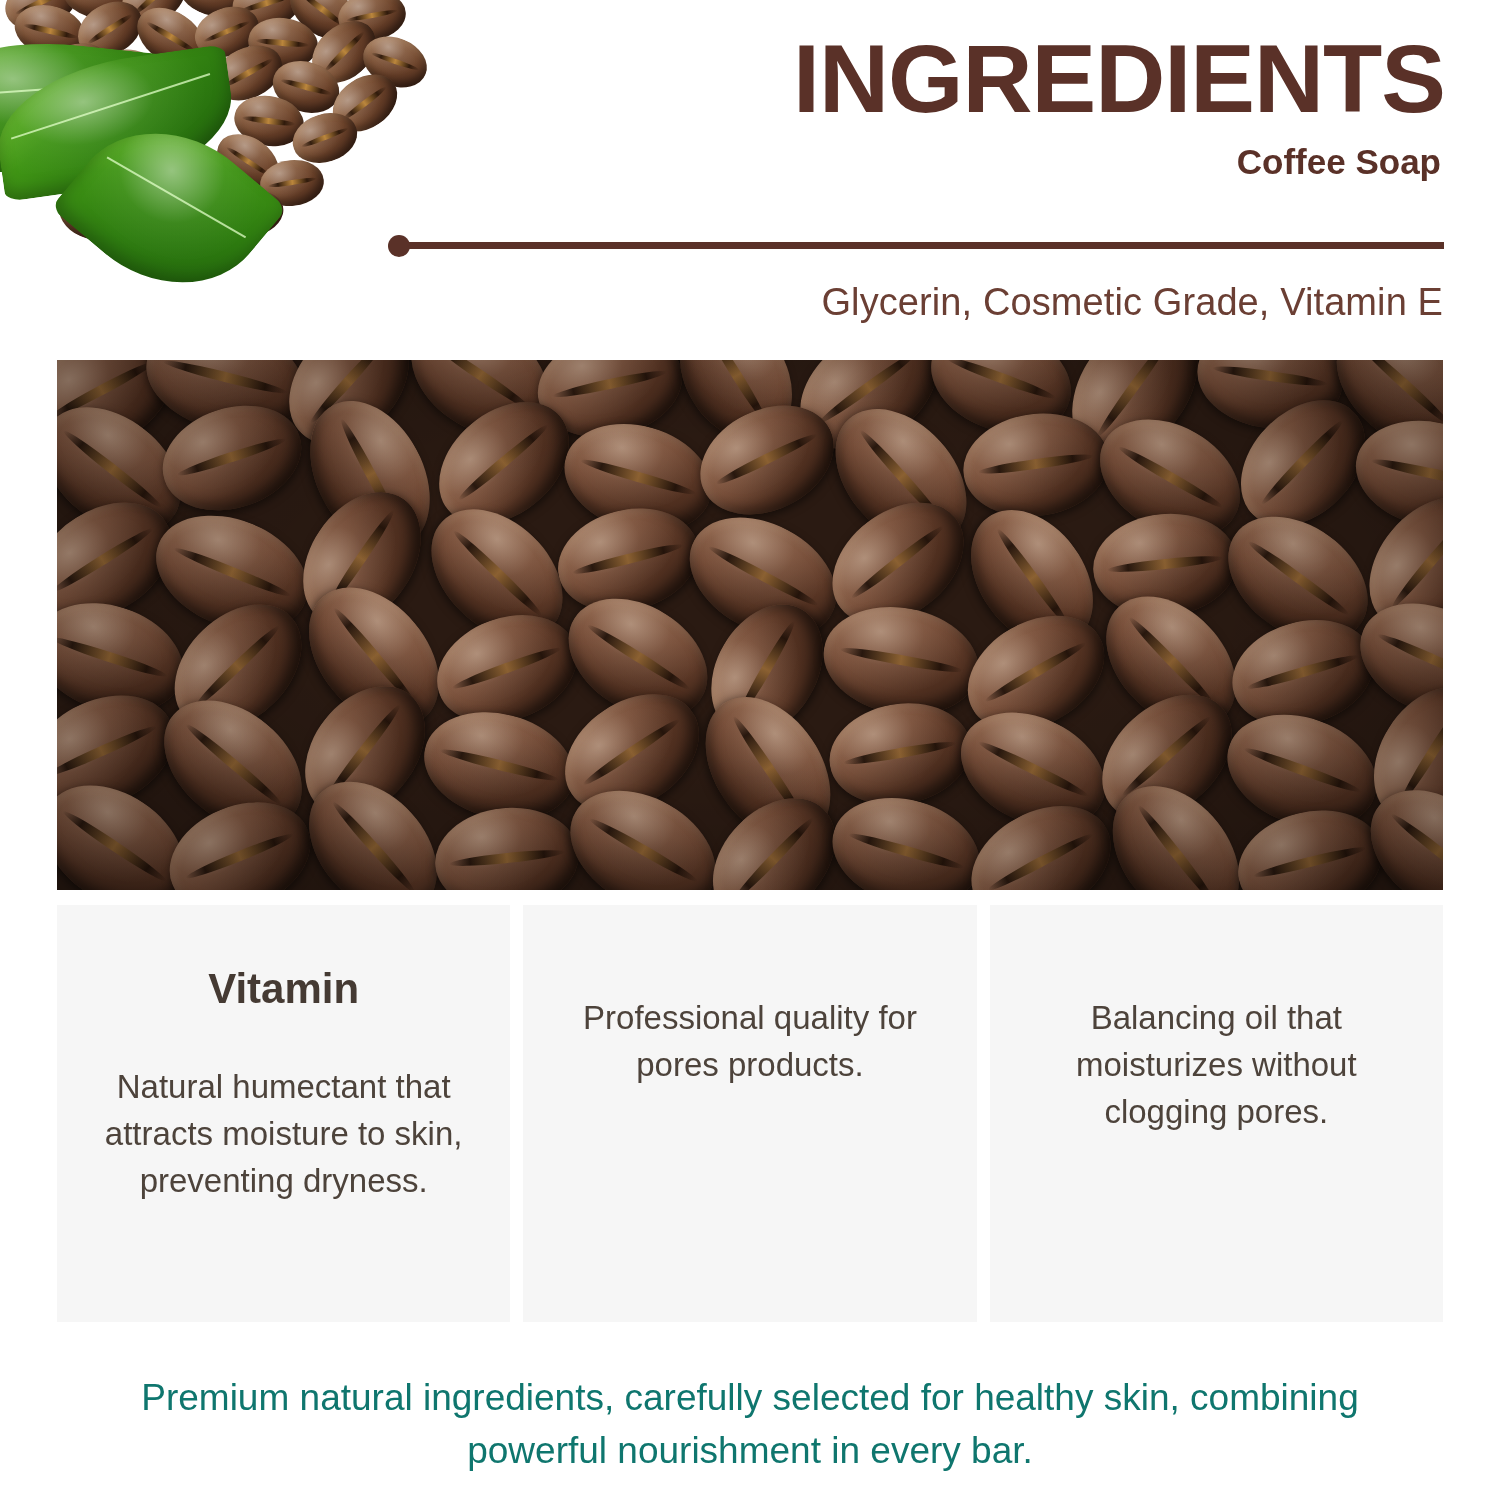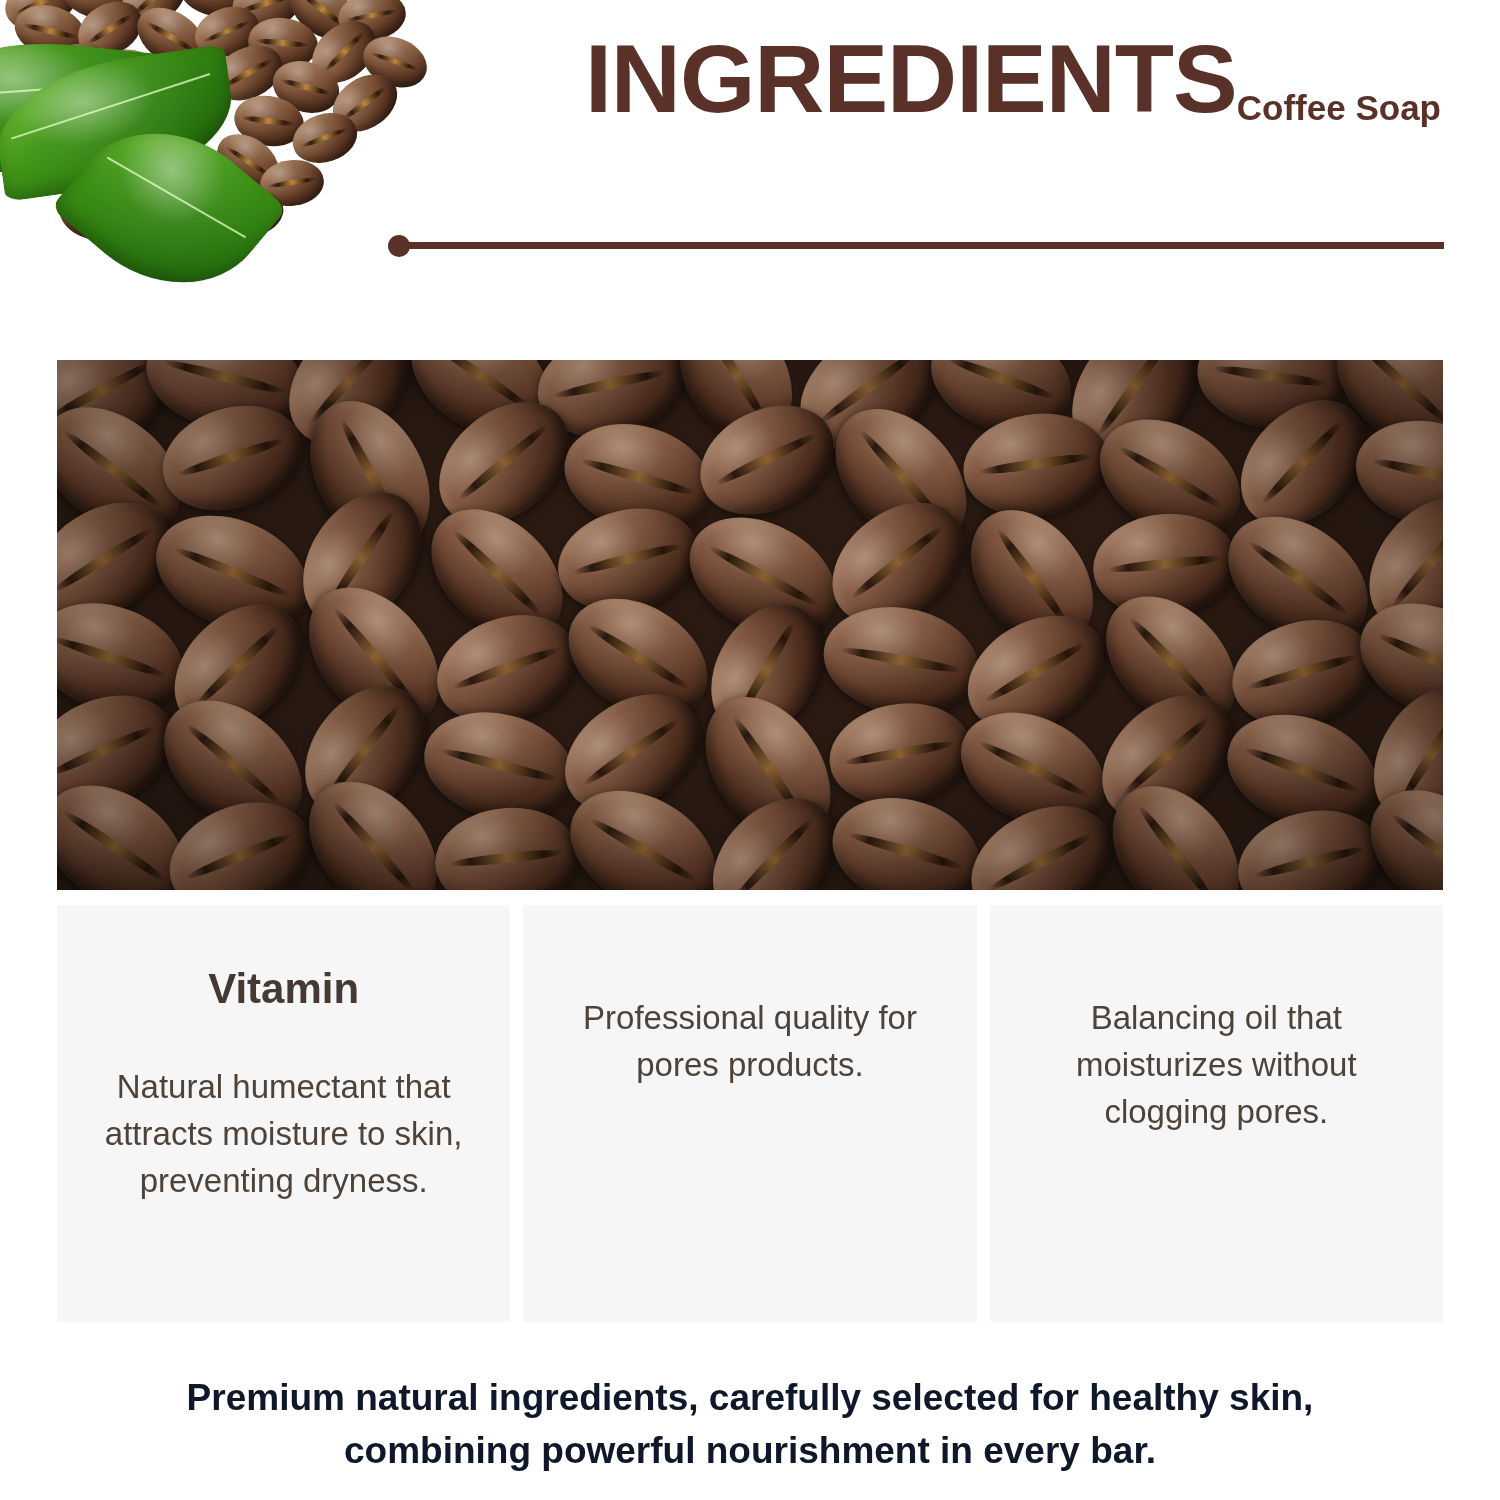--- a/index.html
+++ b/index.html
@@ -89,20 +89,21 @@
     height: 200px;
   }
   .title-row {
     display: flex;
     align-items: flex-start;
     justify-content: flex-end;
     gap: 34px;
   }
   .title-stack {
     display: flex;
+    flex-direction: column;
     align-items: flex-end;
   }
   .main-title {
     font-family: "Liberation Sans", sans-serif;
     font-weight: 700;
     font-size: 97px;
     line-height: 1.0;
     letter-spacing: -1px;
     color: #5a3128;
     white-space: nowrap;
@@ -254,24 +255,24 @@
   .card-3 .card-desc  { margin-top: 52px; }
 
   
   .footer {
     position: absolute;
     left: 120px;
     top: 1372px;
     width: 1260px;
     text-align: center;
     font-family: "Liberation Sans", sans-serif;
-    font-weight: 700;
+    font-weight: 400;
     font-size: 37px;
     line-height: 1.42;
-    color: #0f172a;
+    color: #0f766e;
   }
 </style>
 </head>
 <body>
 
 <div class="page">
 
   <div class="corner-decor">
     <div class="bean-field">
       <div class="bean" style="left:18px;  top:-6px;  width:74px;  height:52px; transform:rotate(-22deg);"></div>
@@ -314,20 +315,21 @@
         <div class="sub-title">Coffee Soap</div>
       </div>
     </div>
   </div>
 
   <div class="divider-wrap">
     <span class="divider-dot"></span>
     <span class="divider-line"></span>
   </div>
 
+  <div class="ingredient-line">Glycerin, Cosmetic Grade, Vitamin E</div>
 
   <div class="hero">
     <div class="hero-beans">
       <div class="hbean" style="left:-30px; top:-22px; width:150px; height:106px; transform:rotate(-28deg);"></div>
       <div class="hbean" style="left:88px;  top:-34px; width:160px; height:104px; transform:rotate(14deg);"></div>
       <div class="hbean" style="left:222px; top:-28px; width:140px; height:100px; transform:rotate(-48deg);"></div>
       <div class="hbean" style="left:348px; top:-36px; width:150px; height:104px; transform:rotate(34deg);"></div>
       <div class="hbean" style="left:480px; top:-26px; width:146px; height:102px; transform:rotate(-12deg);"></div>
       <div class="hbean" style="left:610px; top:-34px; width:138px; height:100px; transform:rotate(58deg);"></div>
       <div class="hbean" style="left:736px; top:-24px; width:152px; height:104px; transform:rotate(-36deg);"></div>

